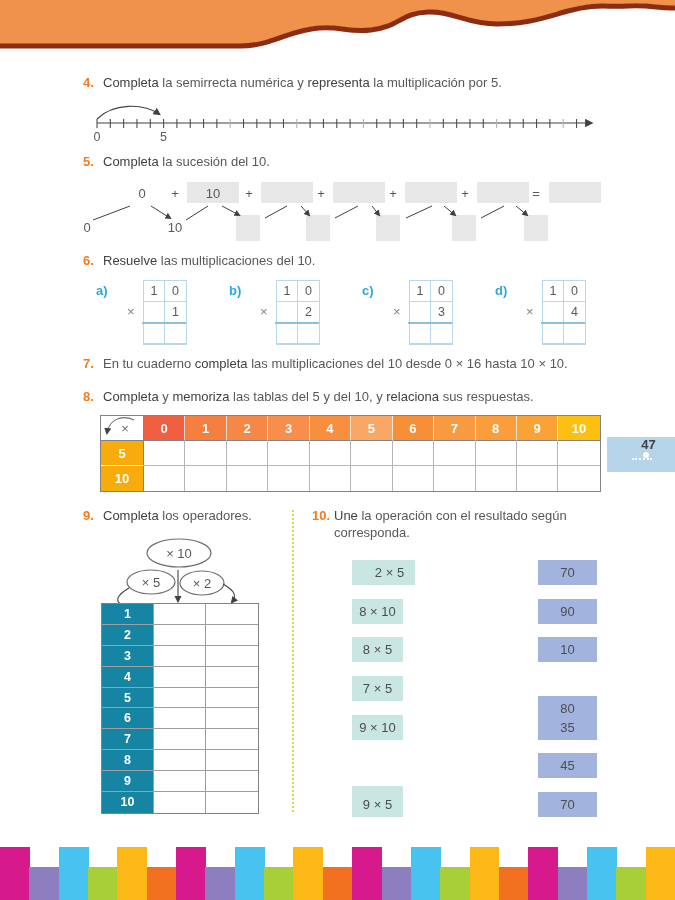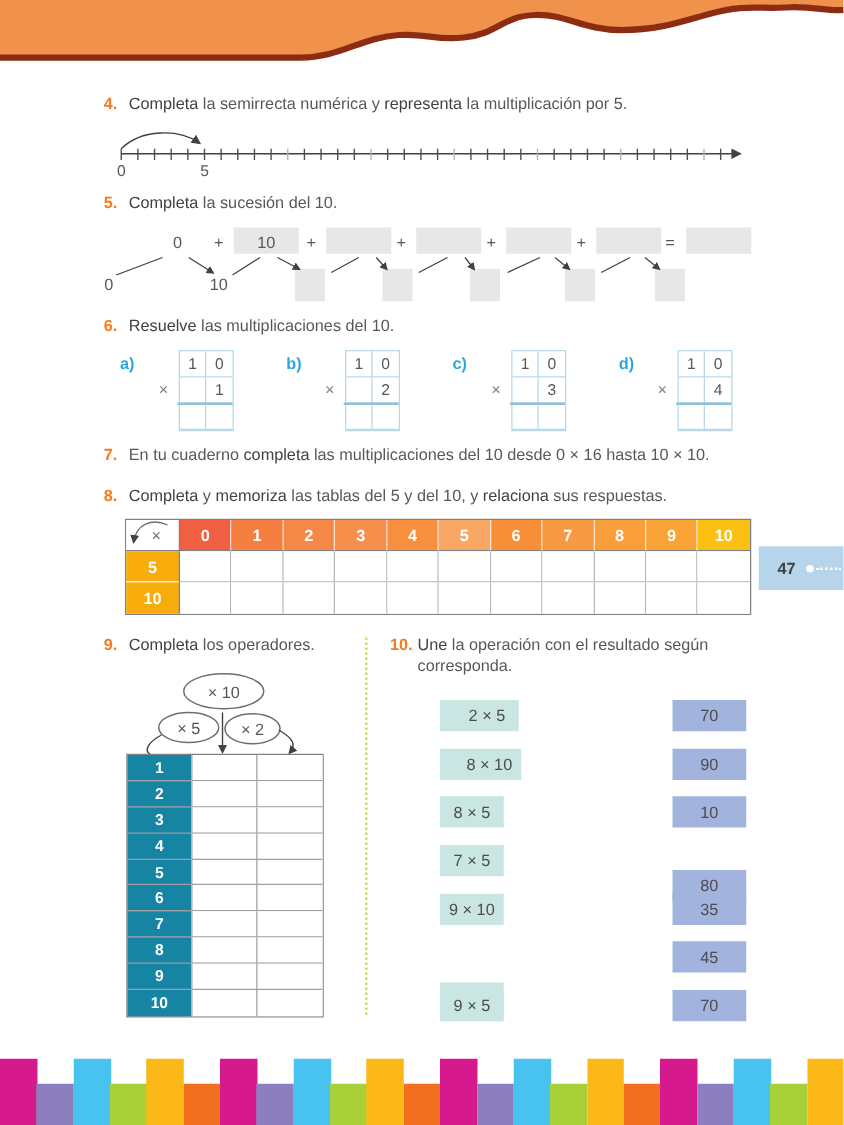--- a/index.html
+++ b/index.html
@@ -31,21 +31,21 @@
   .t8h{display:flex;align-items:center;justify-content:center;color:#fff;font-size:13px;
        font-weight:bold;border-right:1px solid rgba(255,255,255,.75);border-bottom:1px solid #808285;}
   .t8corner{background:#fff;border-right:1px solid #808285;border-bottom:1px solid #808285;}
   .t8l{background:#f8ac0b;color:#fff;font-size:13px;font-weight:bold;display:flex;
        align-items:center;justify-content:center;border-right:1px solid #808285;border-bottom:1px solid #fff;}
   .t8c{background:#fff;border-right:1px solid #b3b5b8;border-bottom:1px solid #b3b5b8;}
   .t8c.lastcol{border-right:none;} .t8row2{border-bottom:none;}
 
   
   .ptab{position:absolute;left:607px;top:437px;width:68px;height:35px;background:#b7d5ea;
-        display:flex;align-items:center;}
+        display:flex;align-items:center;flex-direction:column;}
   .ptab .n{font-size:13px;font-weight:bold;color:#414042;margin-left:15px;}
   .ptab .dot{width:6px;height:6px;border-radius:50%;background:#fff;margin-left:9px;}
   .ptab .dots{width:20px;border-top:2px dotted #fff;margin-left:2px;}
 
   
   .tab9{position:absolute;left:101px;top:603px;display:grid;
         grid-template-columns:51px 52px 53px;grid-auto-rows:20.9px;border:1px solid #808285;}
   .t9l{background:#1685a4;color:#fff;font-size:12.5px;font-weight:bold;display:flex;
        align-items:center;justify-content:center;border-bottom:1px solid #9d9fa2;}
   .t9c{background:#fff;border-left:1px solid #9d9fa2;border-bottom:1px solid #9d9fa2;}
@@ -364,21 +364,21 @@
   <div class="title-row" style="left:312px;top:507px;width:300px;">
     <span class="title-num" style="width:22px;">10.</span>
     <span class="title-text">
         <div><span class="b">Une</span><span> la operación con el resultado según</span></div>
         <div><span>corresponda.</span></div>
       </span>
   </div>
   <div id="ex10-pairs">
       <div class="opbox" style="top: 560px; padding-left: 12px;">2 × 5</div>
       <div class="resbox" style="top: 560px;">70</div>
-      <div class="opbox" style="top: 599px; padding-left: 14px;">8 × 10</div>
+      <div class="opbox" style="top: 599px;">8 × 10</div>
       <div class="resbox" style="top: 599px;">90</div>
       <div class="opbox" style="top: 637px;">8 × 5</div>
       <div class="resbox" style="top: 637px;">10</div>
       <div class="opbox" style="top: 676px;">7 × 5</div>
       <div class="resbox" style="top: 696px;">80</div>
       <div class="opbox" style="top: 715px;">9 × 10</div>
       <div class="resbox" style="top: 715px;">35</div>
       <div class="opbox" style="top: 786px;">7 × 10</div>
       <div class="resbox" style="top: 753px;">45</div>
       <div class="opbox" style="top: 792px;">9 × 5</div>

